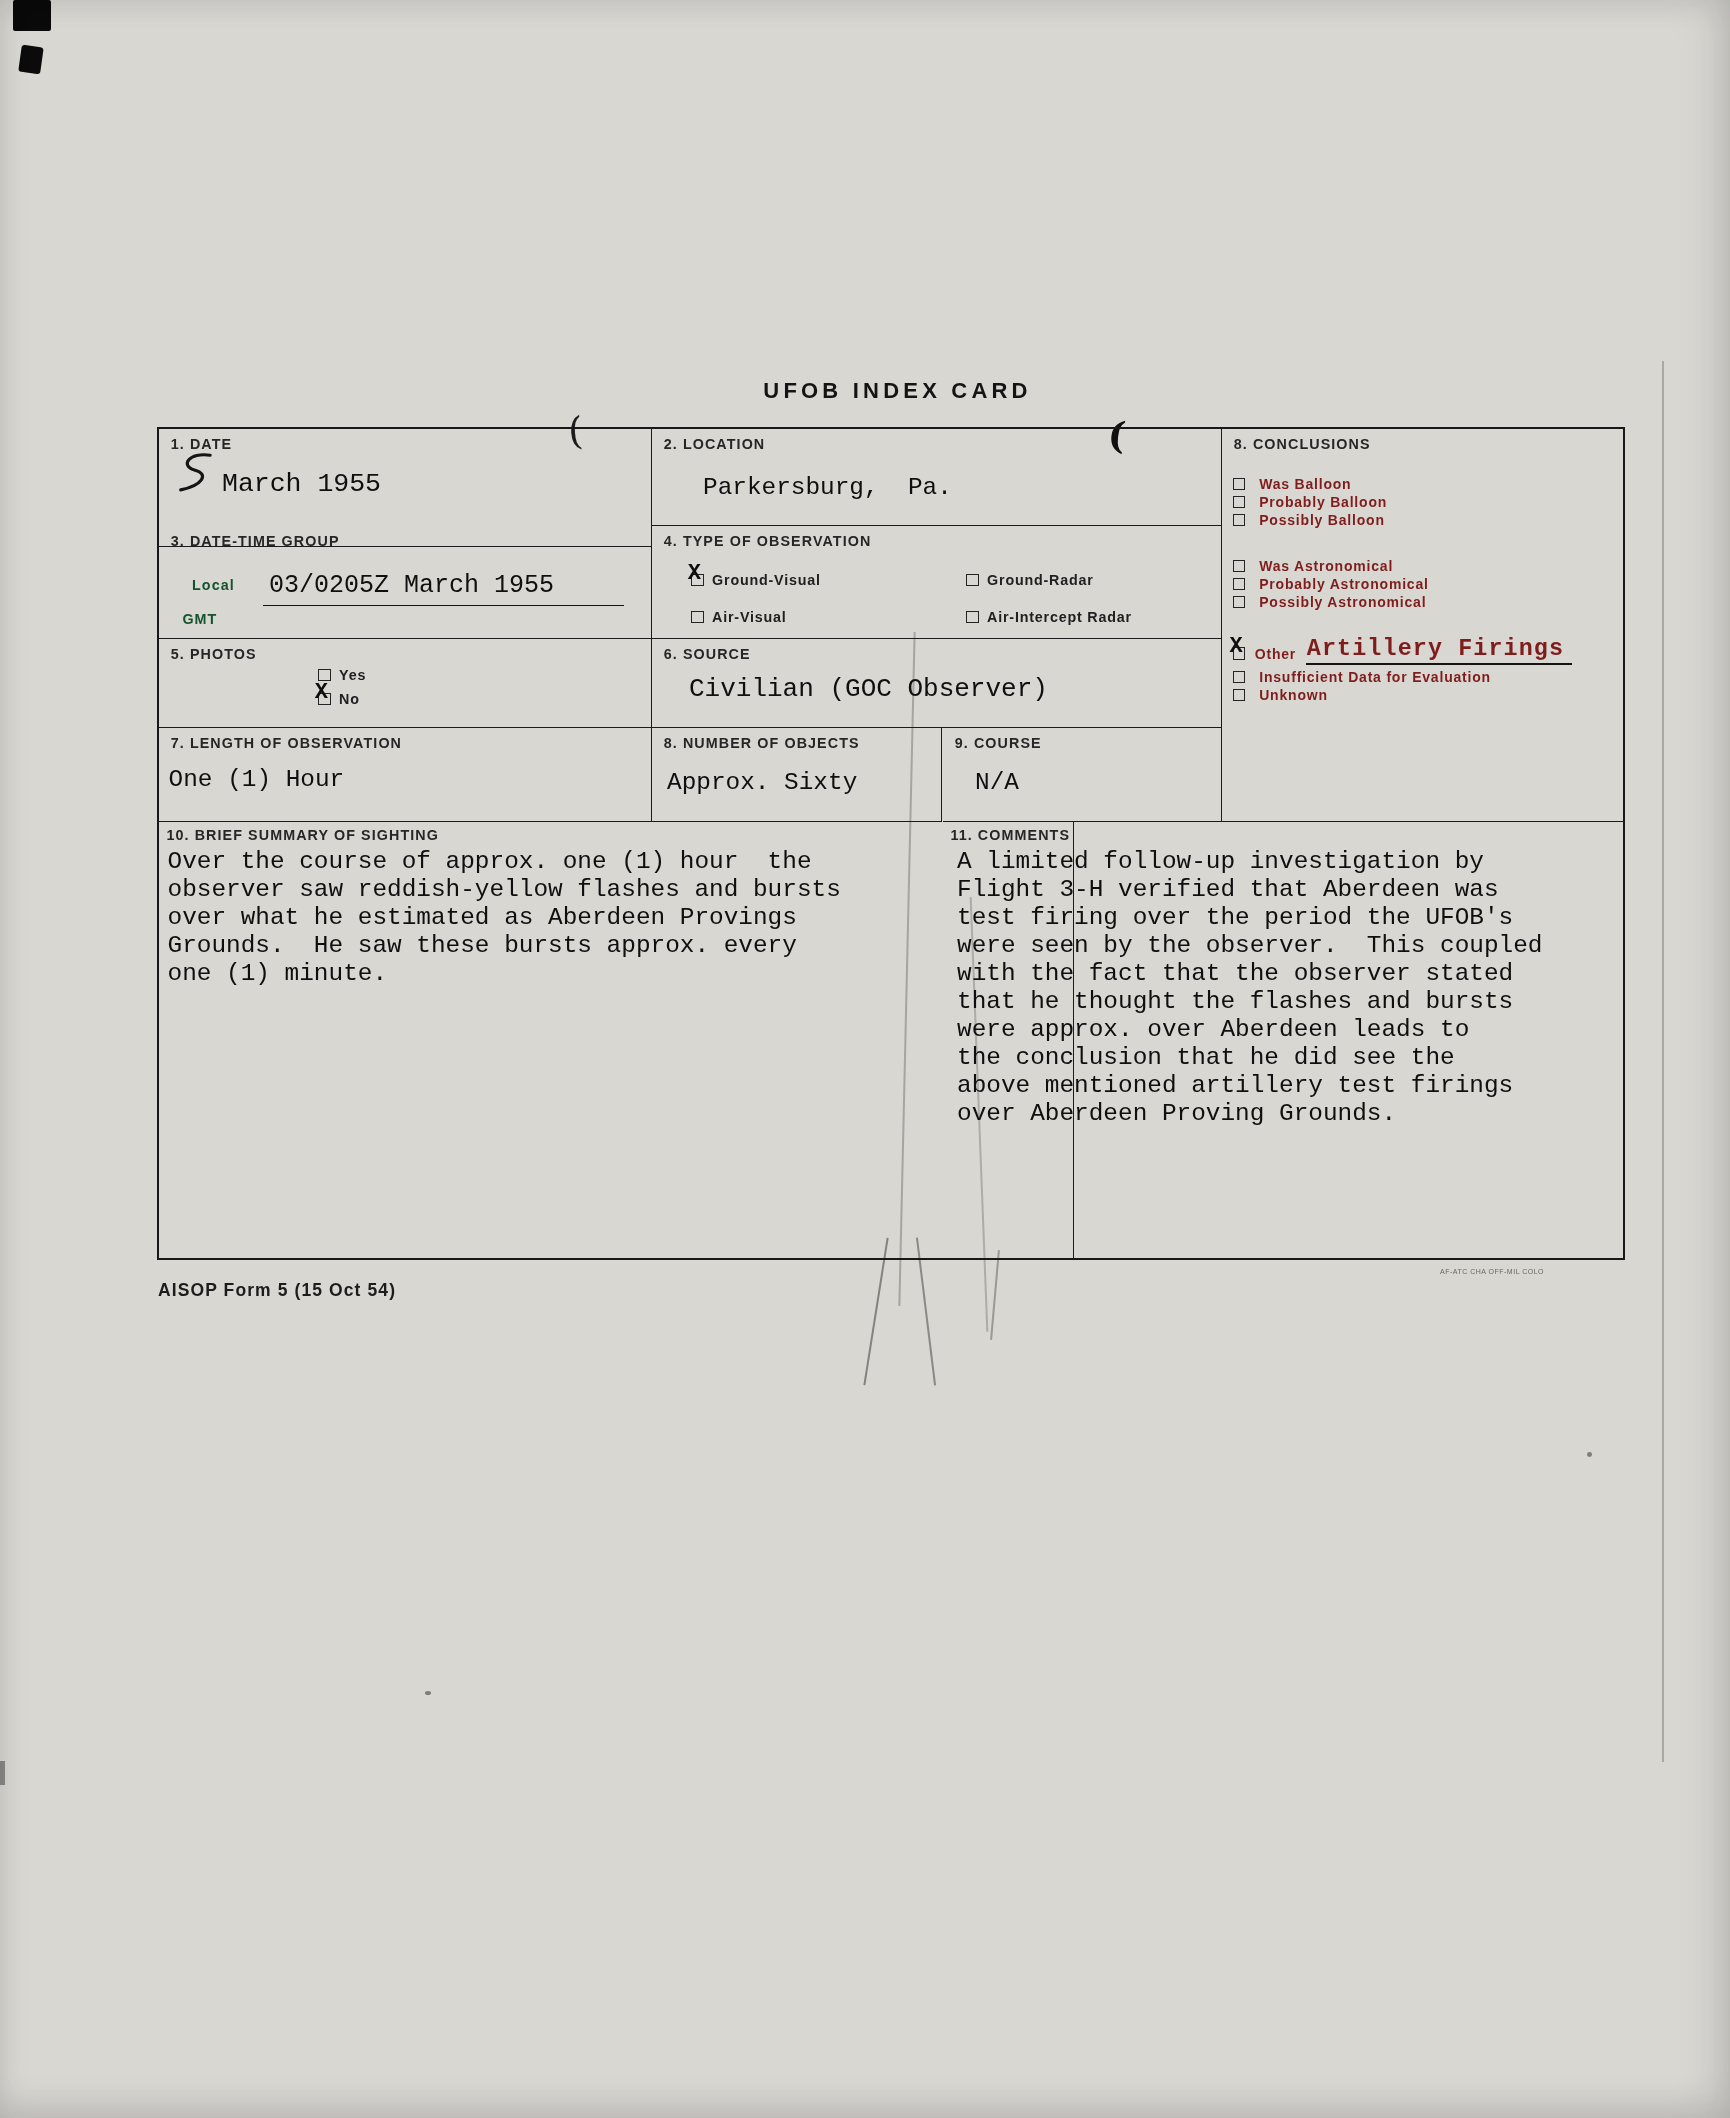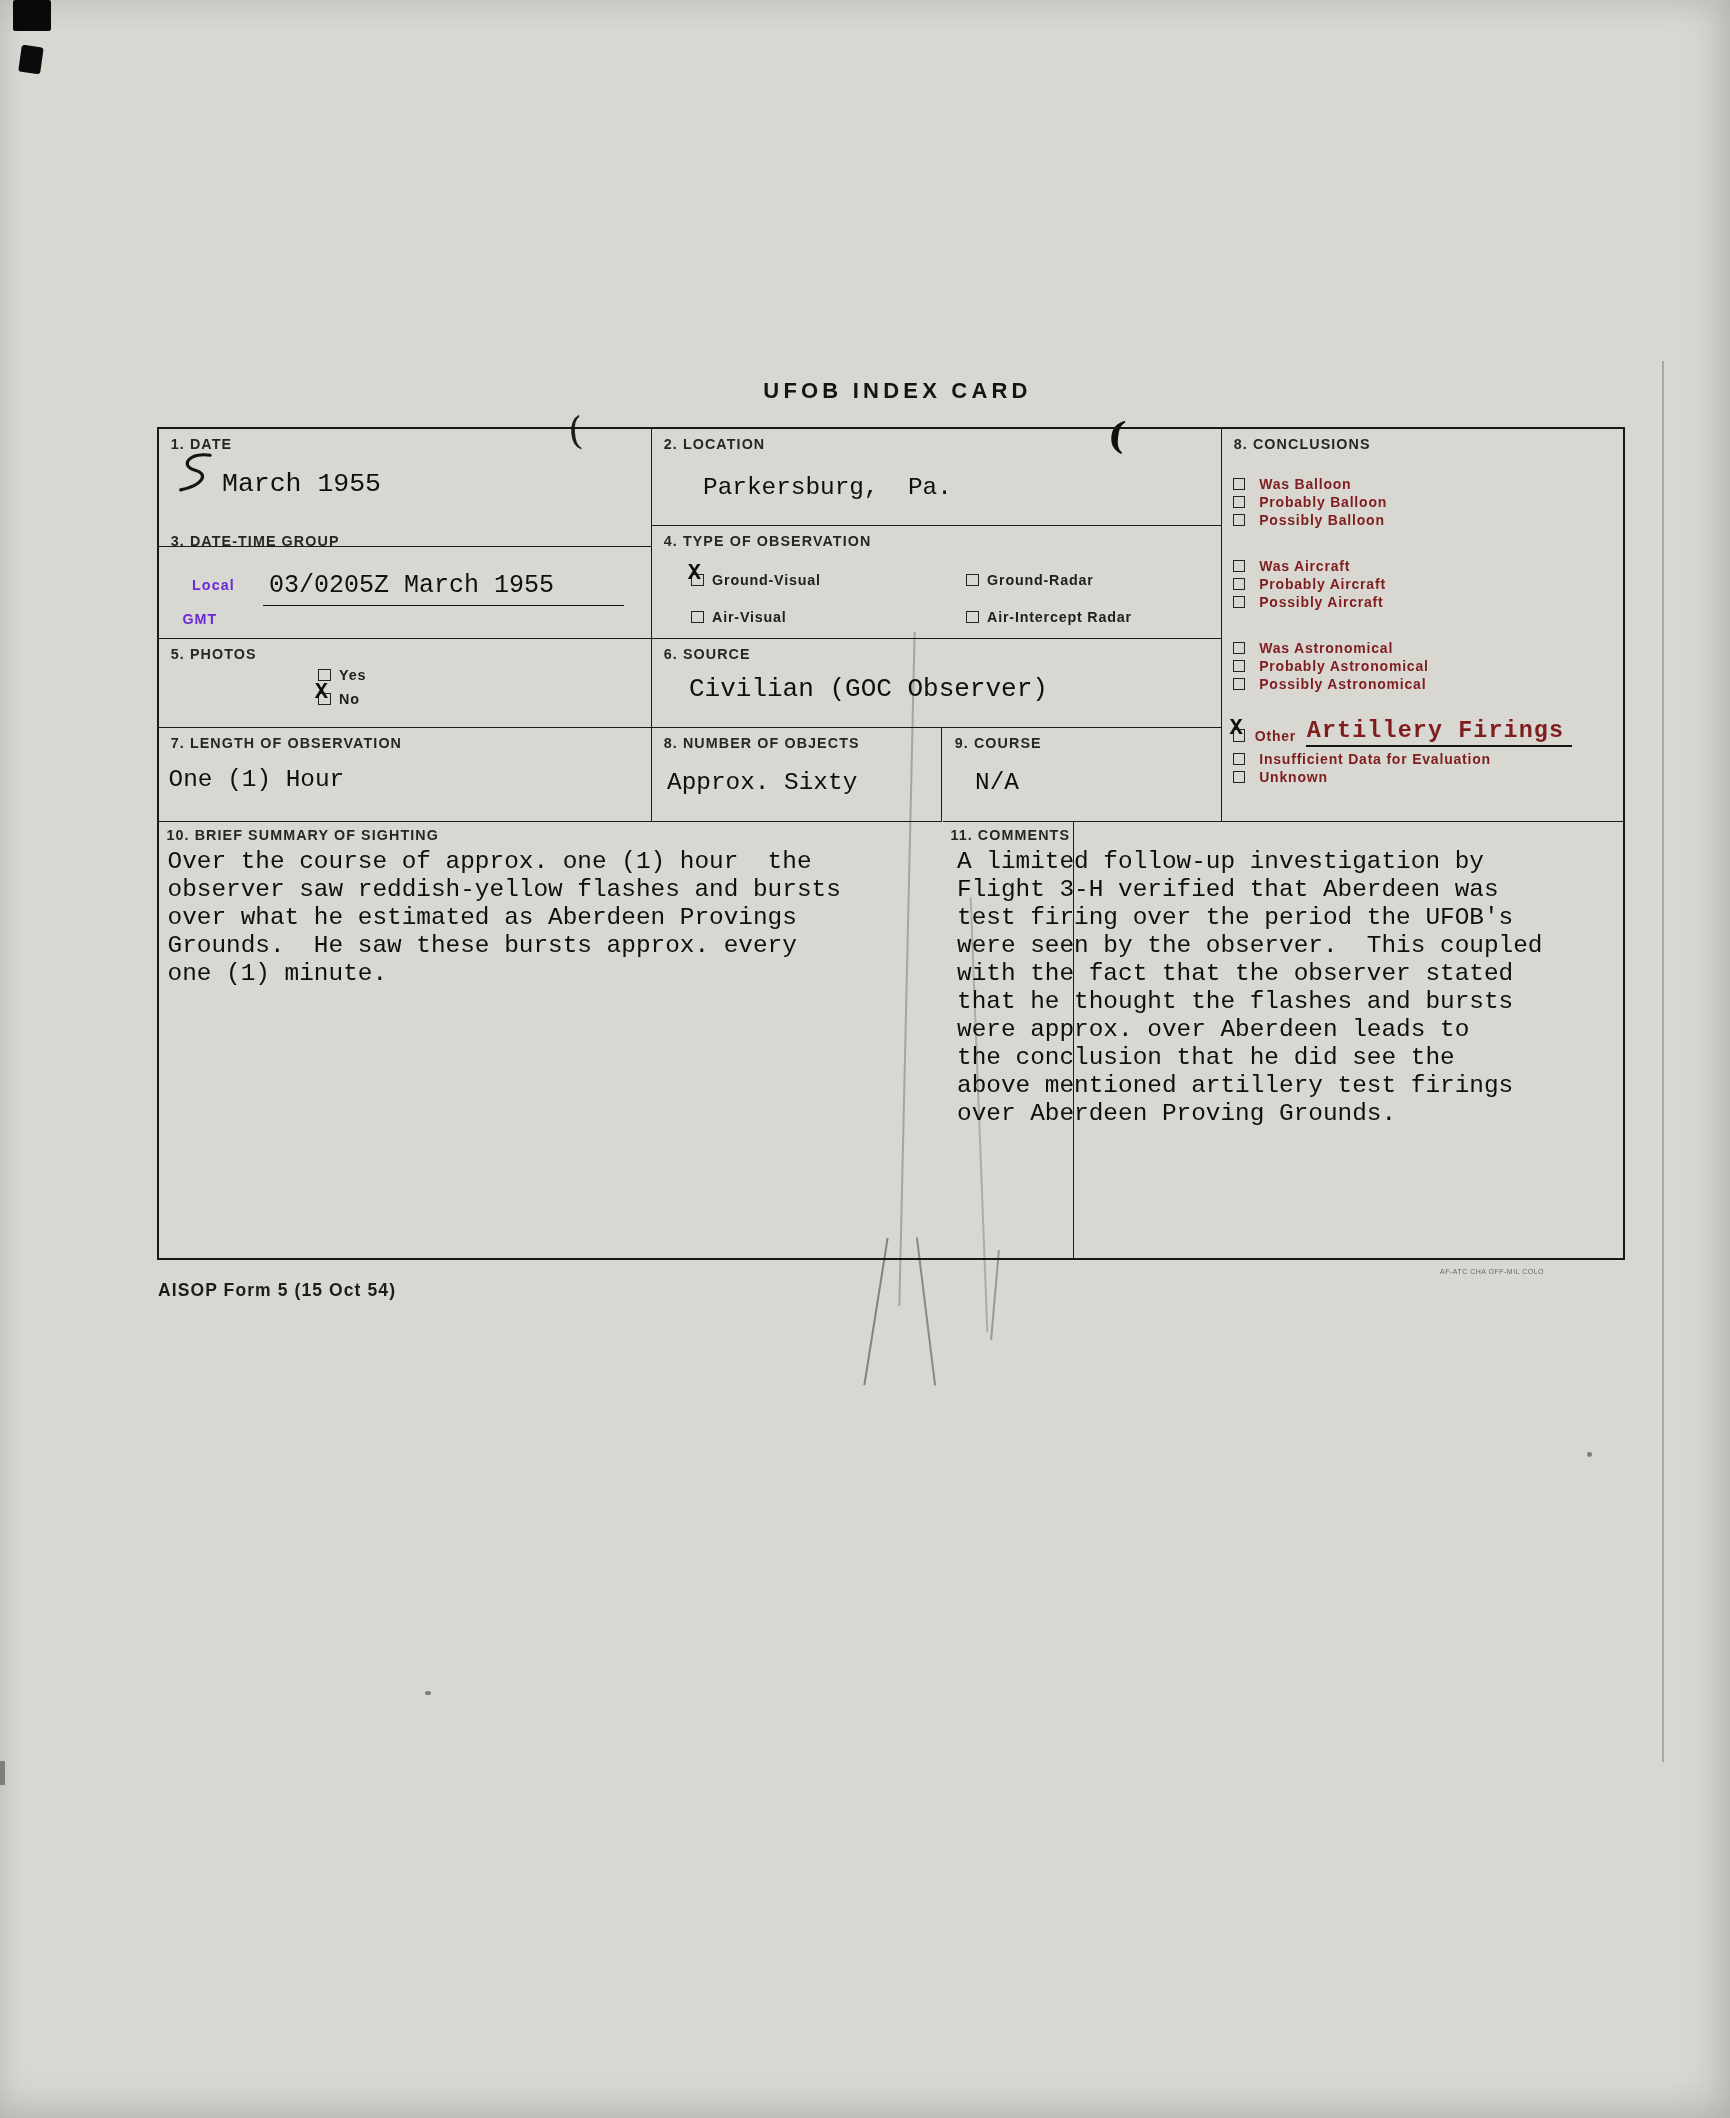--- a/index.html
+++ b/index.html
@@ -62,21 +62,21 @@
   #val-date    {left:63px;top:40px;font-size:26.5px;}
   #val-location{left:51px; top:45px;}
   #val-dtg     {left:110px;top:45px;font-size:25px;}
   #val-source  {left:37px; top:35px;font-size:26px;}
   #val-length  {left:9.6px; top:38px;}
   #val-number  {left:15px; top:41px;}
   #val-course  {left:32px; top:41px;}
   #para-summary{left:8.5px; top:25.5px;width:768px;}
   #para-comments{left:14px;top:25.5px;width:661px;}
 
-  .sublabel{position:absolute;font-size:14.3px;font-weight:600;letter-spacing:1.1px;color:#6d28d9;}
+  .sublabel{position:absolute;font-size:14.3px;font-weight:600;letter-spacing:1.1px;color:#14532d;}
   #lbl-local{left:33px;top:51px;}
   #lbl-gmt  {left:23.4px;top:85px;}
   .dtg-underline{position:absolute;left:104px;top:79px;width:361px;border-bottom:1.6px solid #141414;}
 
   
   .opt{position:absolute;display:flex;align-items:center;gap:8.5px;
        font-size:14.3px;font-weight:600;letter-spacing:0.8px;color:#202020;white-space:nowrap;}
   .checkbox{position:relative;width:10.6px;height:10.6px;border:1.6px solid #242424;flex:none;}
   .checkbox.checked::after{
     content:"X";position:absolute;left:-4.2px;top:-14px;
@@ -170,34 +170,20 @@
             <span>Probably Balloon</span>
           </div>
           <div class="concl-row">
             <span class="checkbox"></span>
             <span>Possibly Balloon</span>
           </div>
         </div>
         <div class="concl-group">
           <div class="concl-row">
             <span class="checkbox"></span>
-            <span>Was Aircraft</span>
-          </div>
-          <div class="concl-row">
-            <span class="checkbox"></span>
-            <span>Probably Aircraft</span>
-          </div>
-          <div class="concl-row">
-            <span class="checkbox"></span>
-            <span>Possibly Aircraft</span>
-          </div>
-        </div>
-        <div class="concl-group">
-          <div class="concl-row">
-            <span class="checkbox"></span>
             <span>Was Astronomical</span>
           </div>
           <div class="concl-row">
             <span class="checkbox"></span>
             <span>Probably Astronomical</span>
           </div>
           <div class="concl-row">
             <span class="checkbox"></span>
             <span>Possibly Astronomical</span>
           </div>

